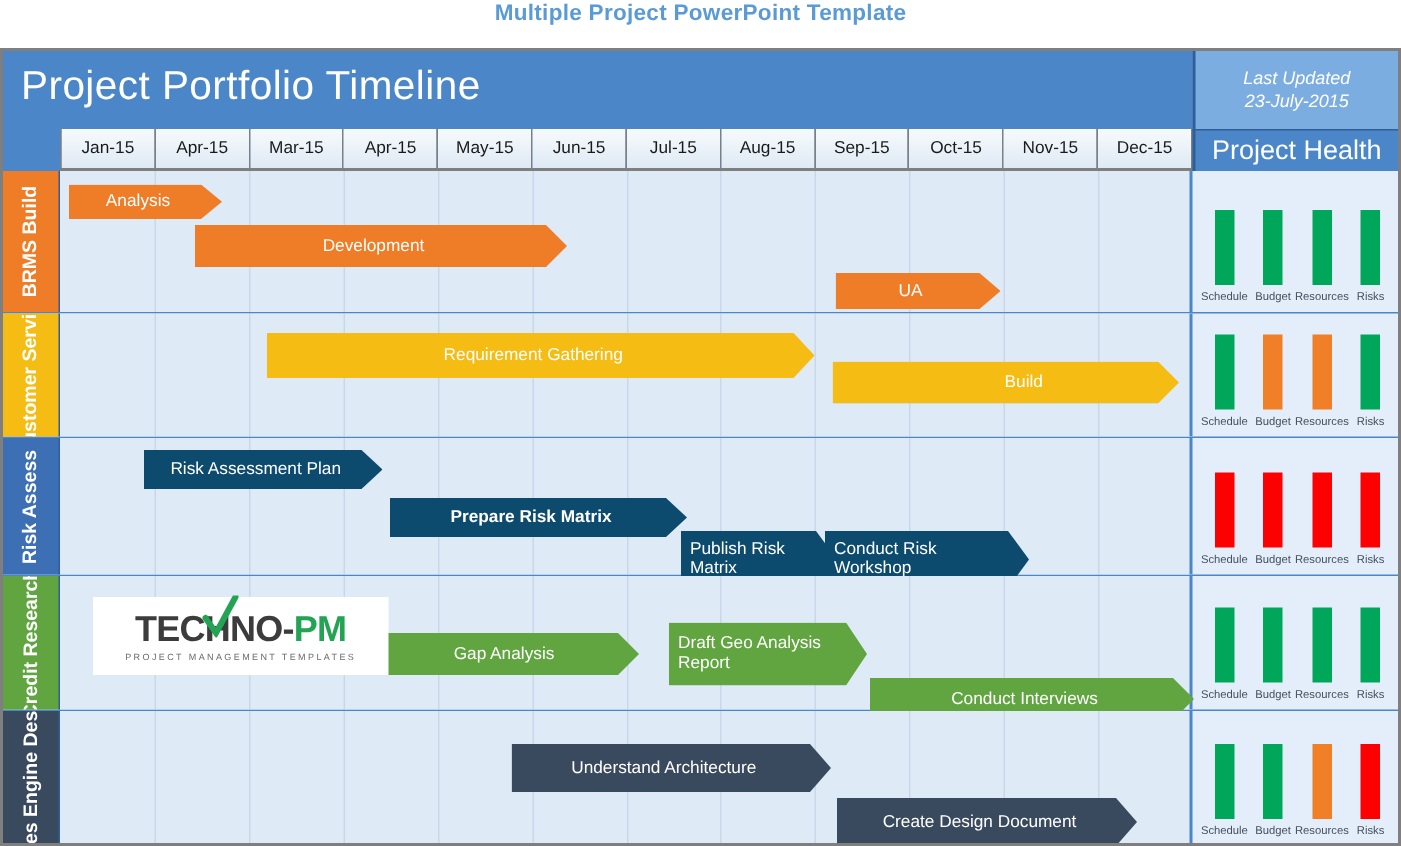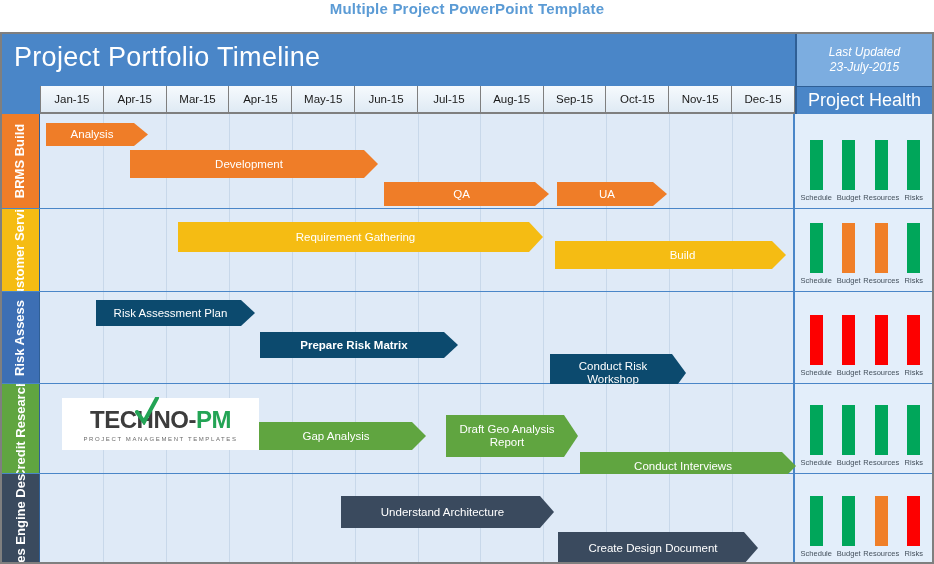--- a/index.html
+++ b/index.html
@@ -121,21 +121,21 @@
   .vlines{position:absolute;inset:0;pointer-events:none;}
   .vlines i{
     position:absolute;top:0;bottom:0;width:1px;background:rgba(140,170,200,.28);
   }
 
   
   .bar{
     position:absolute;
     box-sizing:border-box;
     display:flex;align-items:center;justify-content:center;
-    color:#ffffff;font-size:11.5px;line-height:13px;text-align:center;
+    color:#ffffff;font-size:11.5px;line-height:13px;
     padding:0 16px 0 6px;
     clip-path:polygon(0 0, calc(100% - 14px) 0, 100% 50%, calc(100% - 14px) 100%, 0 100%);
     filter:drop-shadow(1px 1px 0 rgba(60,100,140,.55));
   }
   .bar.orange{background:#ef7d28;}
   .bar.yellow{background:#f5bc13;}
   .bar.blue{background:#0c4a6e;}
   .bar.green{background:#60a540;}
   .bar.dark{background:#3a4a5e;}
 
@@ -219,21 +219,20 @@
               <i style="left: 314.583px;"></i>
               <i style="left: 377.5px;"></i>
               <i style="left: 440.417px;"></i>
               <i style="left: 503.333px;"></i>
               <i style="left: 566.25px;"></i>
               <i style="left: 629.167px;"></i>
               <i style="left: 692.083px;"></i>
             </div>
             <div class="bar orange" style="left: 6px; width: 102px; top: 9px; height: 23px;">Analysis</div>
             <div class="bar orange" style="left: 90px; width: 248px; top: 36px; height: 28px;">Development</div>
-            <div class="bar orange" style="left: 344px; width: 165px; top: 68px; height: 24px;">QA</div>
             <div class="bar orange" style="left: 517px; width: 110px; top: 68px; height: 24px;">UA</div>
           </div>
           <div class="health">
             <div class="hitem">
               <div class="hbar green"></div>
               <div class="hlabel">Schedule</div>
             </div>
             <div class="hitem">
               <div class="hbar green"></div>
               <div class="hlabel">Budget</div>
@@ -301,20 +300,21 @@
               <i style="left: 314.583px;"></i>
               <i style="left: 377.5px;"></i>
               <i style="left: 440.417px;"></i>
               <i style="left: 503.333px;"></i>
               <i style="left: 566.25px;"></i>
               <i style="left: 629.167px;"></i>
               <i style="left: 692.083px;"></i>
             </div>
             <div class="bar blue" style="left: 56px; width: 159px; top: 8px; height: 26px;">Risk Assessment Plan</div>
             <div class="bar blue" style="left: 220px; width: 198px; top: 40px; height: 26px; font-weight: bold;">Prepare Risk Matrix</div>
+            <div class="bar blue" style="left: 414px; width: 104px; top: 62px; height: 38px;">Publish Risk Matrix</div>
             <div class="bar blue" style="left: 510px; width: 136px; top: 62px; height: 38px;">Conduct Risk Workshop</div>
           </div>
           <div class="health">
             <div class="hitem">
               <div class="hbar red"></div>
               <div class="hlabel">Schedule</div>
             </div>
             <div class="hitem">
               <div class="hbar red"></div>
               <div class="hlabel">Budget</div>

